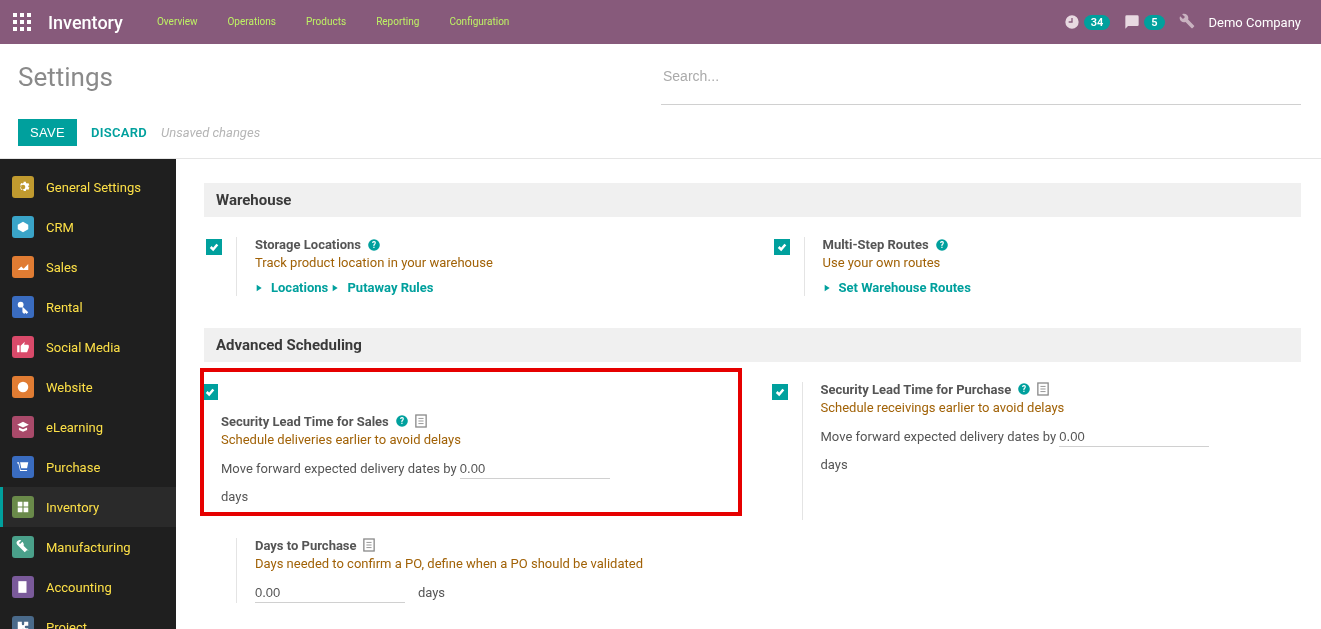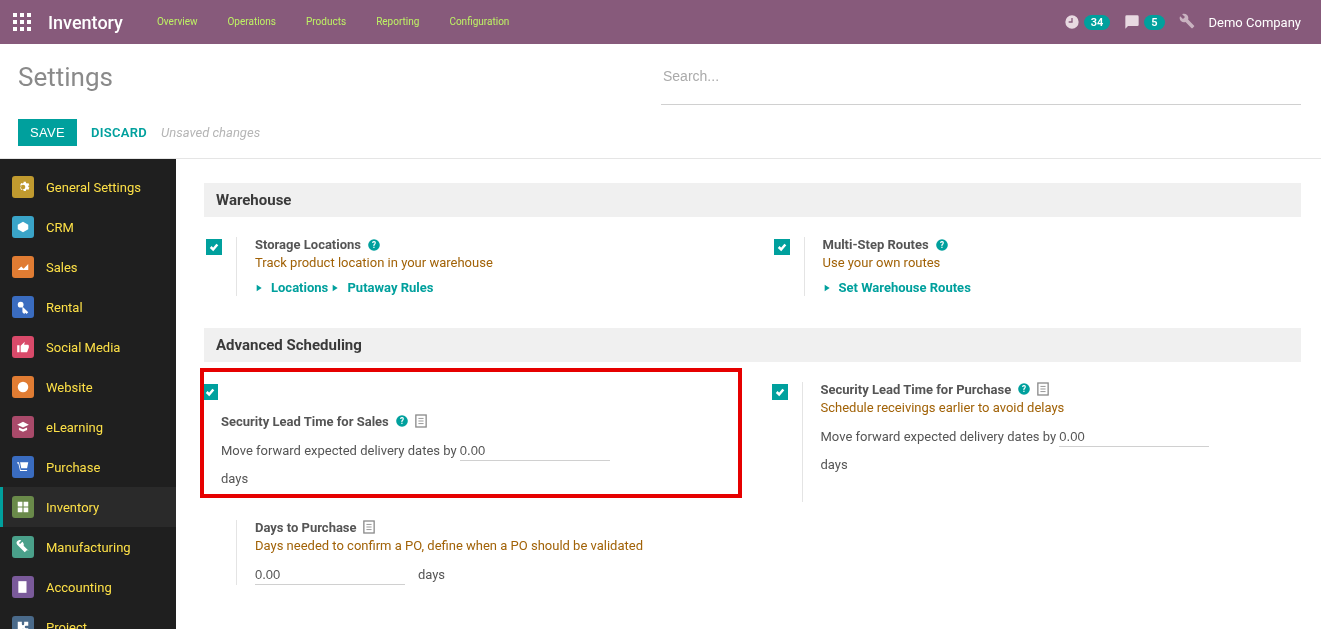--- a/index.html
+++ b/index.html
@@ -289,20 +289,21 @@
                 <circle cx="12" cy="12" r="10"></circle>
                 <text x="12" y="17" text-anchor="middle" font-size="14" fill="#fff">?</text>
               </svg>
             <svg class="doc-icon" viewBox="0 0 14 16">
                 <rect x="1" y="1" width="12" height="14" fill="none" stroke="#888" stroke-width="1.5"></rect>
                 <line x1="4" y1="5" x2="10" y2="5" stroke="#888"></line>
                 <line x1="4" y1="8" x2="10" y2="8" stroke="#888"></line>
                 <line x1="4" y1="11" x2="10" y2="11" stroke="#888"></line>
               </svg>
           </div>
+          <div class="setting-desc">Schedule deliveries earlier to avoid delays</div>
           <div class="field-row">
             <span>Move forward expected delivery dates by</span>
             <input class="num-input" value="0.00" style="">
           </div>
           <div class="days-label">days</div>
         </div>
       </div>
 
       <div class="setting">
         <div class="chk">

